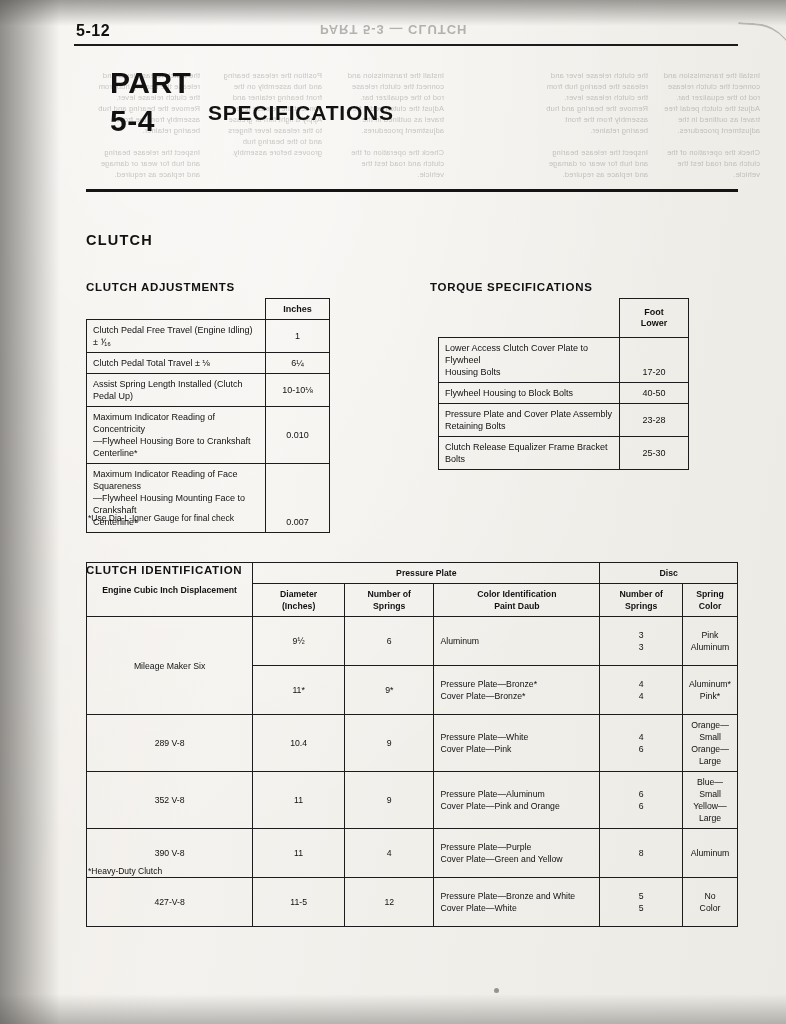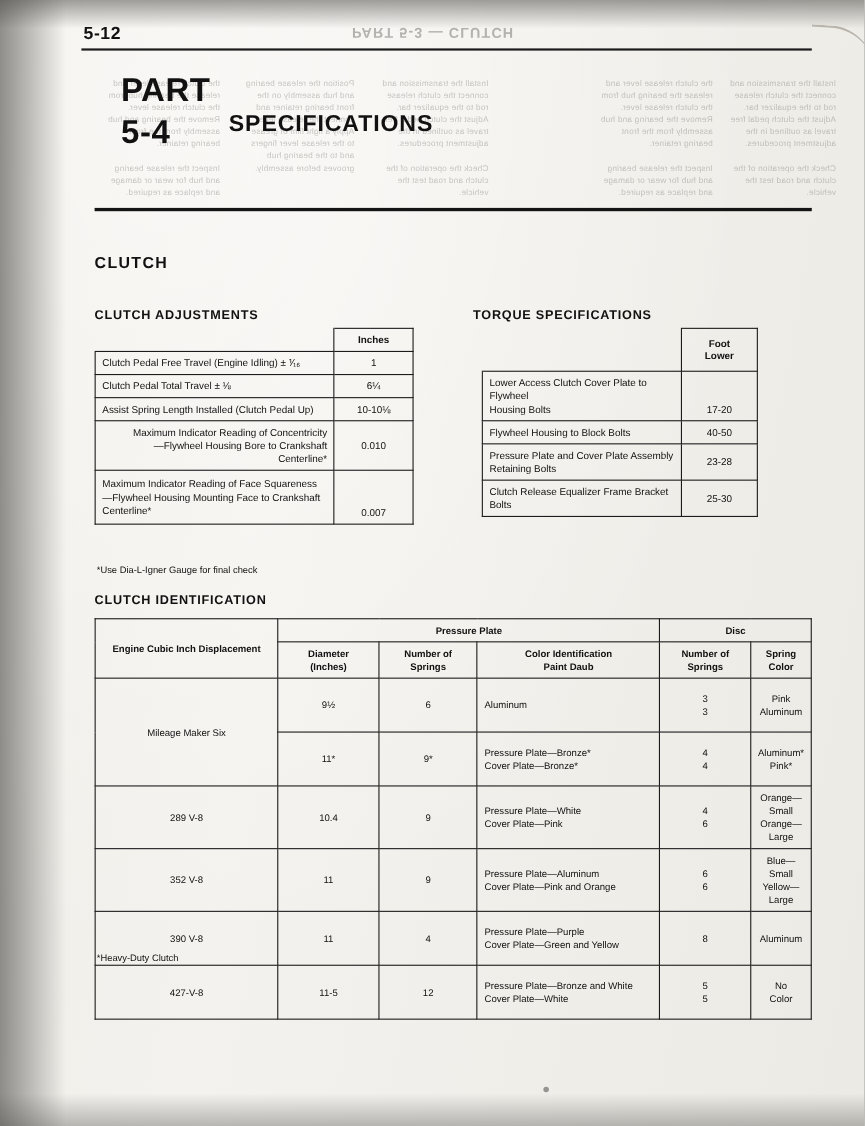--- a/index.html
+++ b/index.html
@@ -146,21 +146,21 @@
   .h-torque {
     position: absolute;
     top: 281px;
     left: 430px;
     font-size: 11.5px;
     font-weight: bold;
     letter-spacing: 0.7px;
   }
   .h-ident {
     position: absolute;
-    top: 540px;
+    top: 564px;
     left: 86px;
     font-size: 11.5px;
     font-weight: bold;
     letter-spacing: 0.7px;
   }
 
   table.doc {
     position: absolute;
     border-collapse: collapse;
     font-size: 9px;
@@ -172,21 +172,21 @@
     padding: 4px 6px;
     font-weight: normal;
     vertical-align: middle;
     line-height: 12px;
   }
   table.doc th {
     font-weight: bold;
     text-align: center;
   }
 
-  #adjust-table { top: 298px; left: 86px; width: 290px; }
+  #adjust-table { top: 298px; left: 86px; width: 244px; }
   #adjust-table td.label { width: 232px; text-align: left; }
   #adjust-table td.val { text-align: center; }
   #adjust-table th.blank { border-top-color: transparent; border-left-color: transparent; }
   #adjust-table th.units { width: 64px; }
 
   #torque-table { top: 298px; left: 438px; width: 251px; }
   #torque-table td.label { text-align: left; }
   #torque-table td.val { width: 56px; text-align: center; }
   #torque-table th.blank { border-top-color: transparent; border-left-color: transparent; }
   #torque-table th.units { width: 56px; line-height: 11px; }
@@ -293,21 +293,21 @@
     </tr>
     <tr>
       <td class="label">Clutch Pedal Total Travel ± ⅛</td>
       <td class="val">6¼</td>
     </tr>
     <tr>
       <td class="label">Assist Spring Length Installed (Clutch Pedal Up)</td>
       <td class="val">10-10⅛</td>
     </tr>
     <tr>
-      <td class="label" style="white-space: pre-line; text-align: right;">Maximum Indicator Reading of Concentricity
+      <td class="label" style="white-space: pre-line;">Maximum Indicator Reading of Concentricity
 —Flywheel Housing Bore to Crankshaft Centerline*</td>
       <td class="val">0.010</td>
     </tr>
     <tr>
       <td class="label" style="white-space: pre-line; height:40px;">Maximum Indicator Reading of Face Squareness
 —Flywheel Housing Mounting Face to Crankshaft
 Centerline*</td>
       <td class="val" style="vertical-align: bottom;">0.007</td>
     </tr>
   </tbody>

